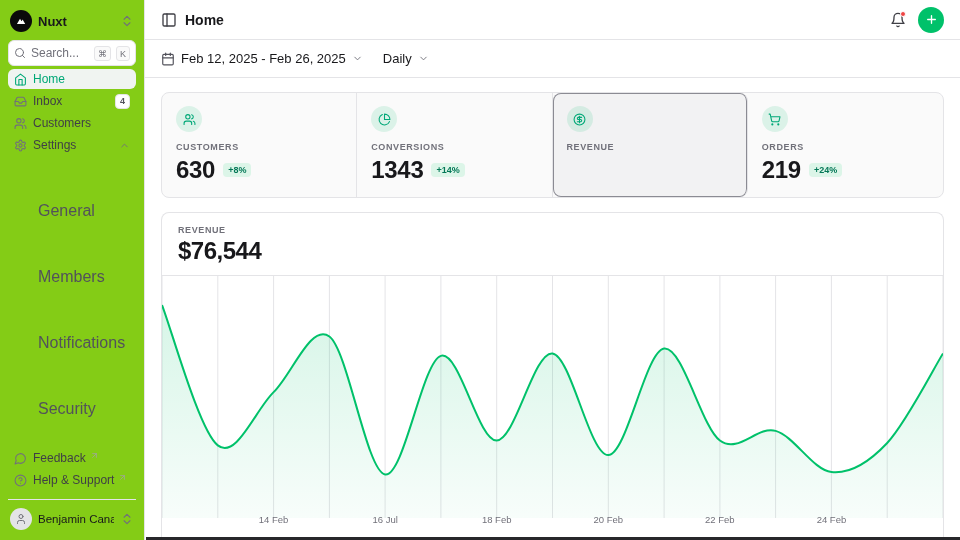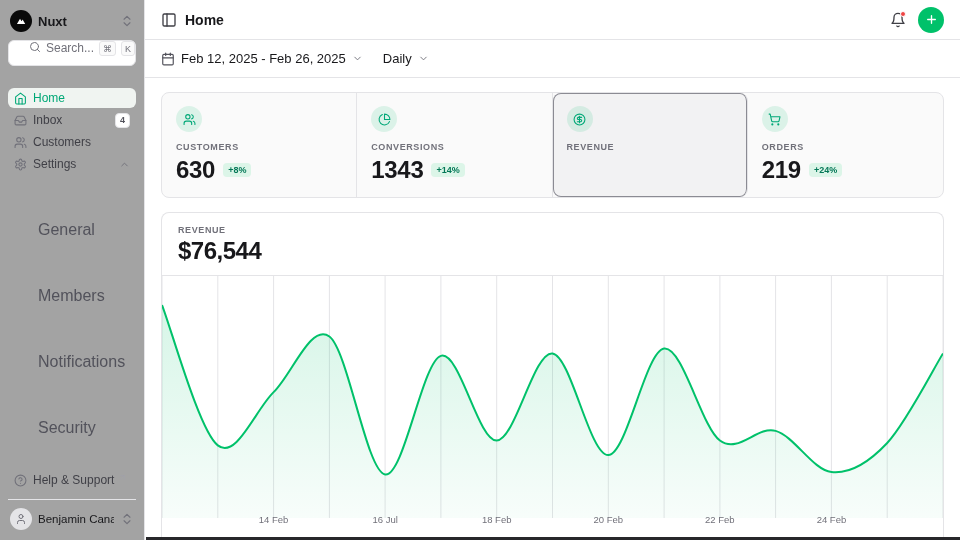--- a/index.html
+++ b/index.html
@@ -3,28 +3,28 @@
 <meta charset="utf-8">
 <style>
   * { margin:0; padding:0; box-sizing:border-box; }
   html,body { width:960px; height:540px; overflow:hidden; }
   body { font-family:"Liberation Sans", sans-serif; background:#fff; color:#18181b; position:relative; }
   .app { display:flex; width:960px; height:540px; }
 
   svg.ic { width:14px; height:14px; fill:none; stroke:currentColor; stroke-width:2; stroke-linecap:round; stroke-linejoin:round; flex:none; }
 
   
-  .sidebar { width:145px; min-width:145px; border-right:1px solid #e4e4e7; display:flex; flex-direction:column; padding:8px; background:#a3a3a3; }
+  .sidebar { width:145px; min-width:145px; border-right:1px solid #e4e4e7; display:flex; flex-direction:column; padding:8px; background:#84cc16; }
   .ws-row { display:flex; align-items:center; gap:6px; padding:2px 2px 8px 2px; cursor:pointer; }
   .logo { width:22px; height:22px; border-radius:50%; background:#0a0a0a; display:flex; align-items:center; justify-content:center; flex:none; }
   .logo svg { width:14px; height:14px; }
   .ws-name { font-size:13px; font-weight:700; flex:1; }
   .sel { width:12px; height:12px; color:#71717a; }
 
-  .search-box { display:flex; align-items:flex-start; gap:5px; border:1px solid #e4e4e7; border-radius:6px; padding:0 20px; height:26px; margin-bottom:22px; background:#fff; cursor:text; }
+  .search-box { display:flex; align-items:center; gap:5px; border:1px solid #e4e4e7; border-radius:6px; padding:0 5px; height:26px; margin-bottom:3px; background:#fff; cursor:text; }
   .search-box svg { width:12px; height:12px; color:#71717a; }
   .search-text { font-size:12px; color:#71717a; flex:1; }
   kbd { font-family:"Liberation Sans", sans-serif; font-size:9px; color:#71717a; border:1px solid #e4e4e7; border-radius:3px; padding:0 3px; height:15px; line-height:14px; background:#fafafa; }
 
   .nav { display:flex; flex-direction:column; gap:2px; }
   .nav-item { display:flex; align-items:center; gap:6px; height:20px; padding:0 6px; border-radius:6px; font-size:12px; color:#3f3f46; font-weight:500; cursor:pointer; }
   .nav-item svg { width:13px; height:13px; color:#71717a; }
   .nav-item.active { background:#f0f4f1; color:#00a877; }
   .nav-item.active svg { color:#00a877; }
   .badge-num { margin-left:auto; font-size:9px; font-weight:700; border:1px solid #e4e4e7; border-radius:4px; padding:0 4px; line-height:13px; color:#52525b; background:#fff; }
@@ -147,20 +147,30 @@
           </svg>
       </div>
       <div class="nav-child">General</div>
       <div class="nav-child">Members</div>
       <div class="nav-child">Notifications</div>
       <div class="nav-child">Security</div>
     </nav>
 
     <div class="sidebar-spacer"></div>
 
+    <div class="footer-link">
+      <svg class="ic" viewBox="0 0 24 24">
+          <path d="M7.9 20A9 9 0 1 0 4 16.1L2 22Z"></path>
+        </svg>
+      <span>Feedback</span>
+      <svg class="ic ext" viewBox="0 0 24 24">
+          <path d="M7 7h10v10"></path>
+          <path d="M7 17 17 7"></path>
+        </svg>
+    </div>
     <div class="footer-link">
       <svg class="ic" viewBox="0 0 24 24">
           <circle cx="12" cy="12" r="10"></circle>
           <path d="M9.09 9a3 3 0 0 1 5.83 1c0 2-3 3-3 3"></path>
           <path d="M12 17h.01"></path>
         </svg>
       <span>Help &amp; Support</span>
       <svg class="ic ext" viewBox="0 0 24 24">
           <path d="M7 7h10v10"></path>
           <path d="M7 17 17 7"></path>

